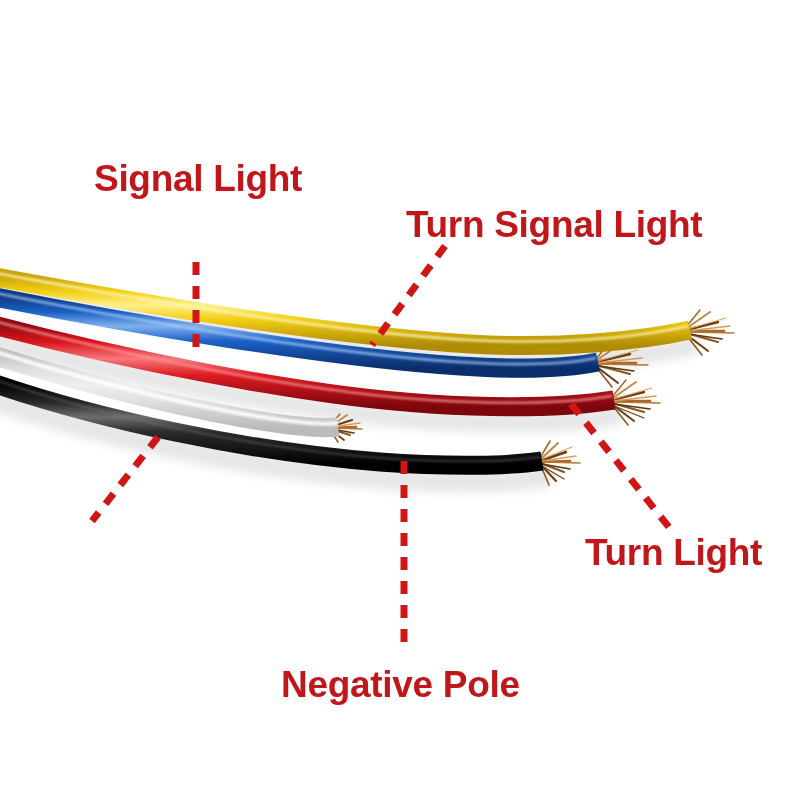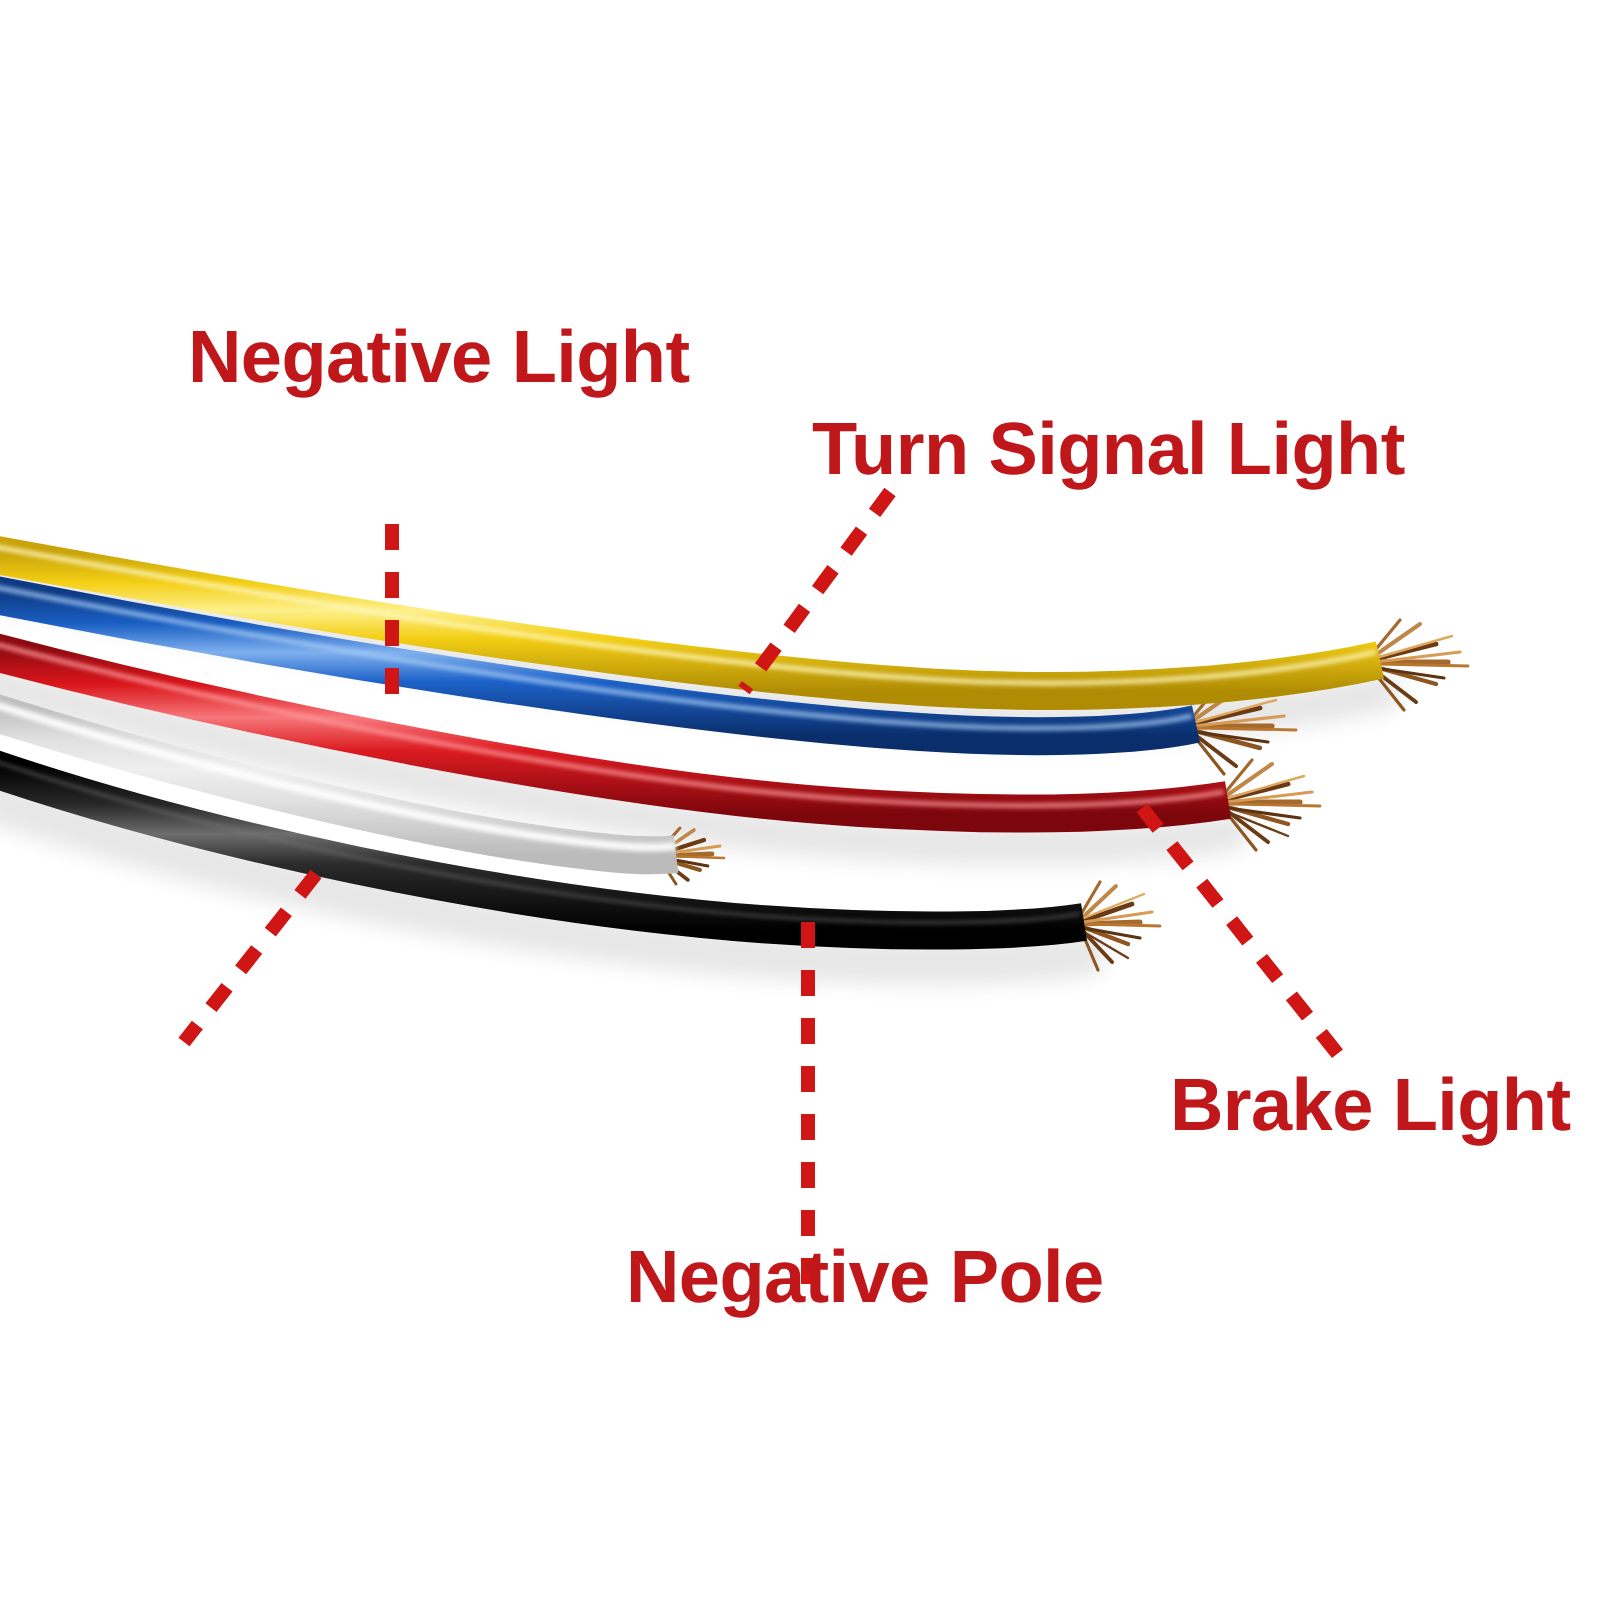--- a/index.html
+++ b/index.html
@@ -16,21 +16,21 @@
     font-weight:bold;
     color:#c0171a;
     white-space:nowrap;
     letter-spacing:-0.3px;
     line-height:1;
   }
   #lbl-driving{left:94px;top:160px;font-size:37px;}
   #lbl-turn{left:406px;top:206px;font-size:37px;}
   #lbl-reverse{left:18px;top:524px;font-size:37px;}
   #lbl-brake{left:585px;top:534px;font-size:37px;}
-  #lbl-negative{left:281px;top:620px;font-size:37px;margin-left:32px;}
+  #lbl-negative{left:281px;top:666px;font-size:37px;}
 </style>
 </head>
 <body>
 
 <div id="stage">
 
   <svg id="art" viewBox="0 0 800 800">
     <defs>
 
       <linearGradient id="g-yellow" x1="0" y1="0" x2="0" y2="1">
@@ -193,18 +193,18 @@
 
     <g fill="none" stroke="#d01515" stroke-width="7" stroke-linecap="butt">
       <line x1="196" y1="262" x2="196" y2="352" stroke-dasharray="13 11"></line>
       <line x1="445" y1="246" x2="372" y2="345" stroke-dasharray="13 11"></line>
       <line x1="158" y1="437" x2="92" y2="521" stroke-dasharray="13 11"></line>
       <line x1="571" y1="404" x2="672" y2="531" stroke-dasharray="13 11"></line>
       <line x1="404" y1="461" x2="404" y2="648" stroke-dasharray="13 11"></line>
     </g>
   </svg>
 
-  <div class="label" id="lbl-driving">Negative Light</div>
+  <div class="label" id="lbl-driving">Signal Light</div>
   <div class="label" id="lbl-turn">Turn Signal Light</div>
-  <div class="label" id="lbl-brake">Brake Light</div>
+  <div class="label" id="lbl-brake">Turn Light</div>
   <div class="label" id="lbl-negative">Negative Pole</div>
 
 </div>
 
 </body></html>

